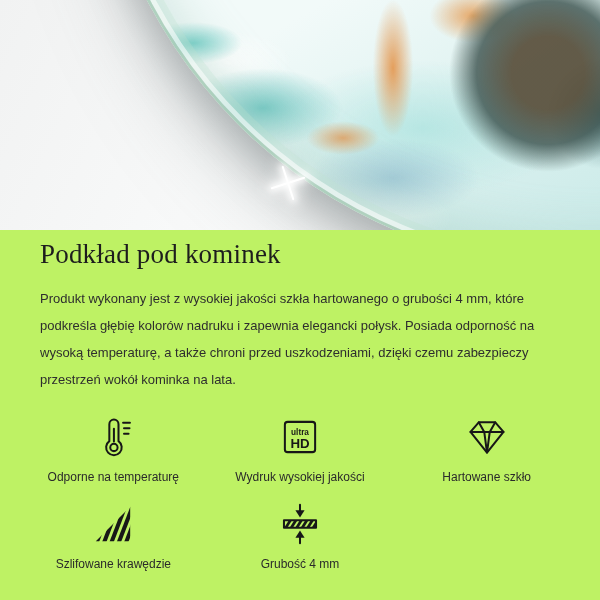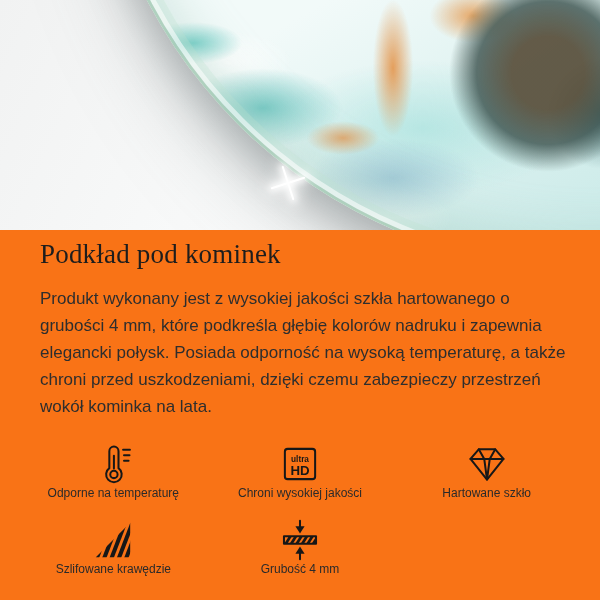--- a/index.html
+++ b/index.html
@@ -1,21 +1,21 @@
 <!DOCTYPE html>
 <html lang="pl"><head>
 <meta charset="utf-8">
 <style>
   html,body{margin:0;padding:0;}
   body{
     width:600px;height:600px;overflow:hidden;background:#fff;
     font-family:"Liberation Sans","DejaVu Sans",sans-serif;
     -webkit-font-smoothing:antialiased;
   }
-  .page{position:relative;width:600px;height:600px;background:#f97316;}
+  .page{position:relative;width:600px;height:600px;background:#bef264;}
 
   
   .hero{
     position:relative;width:600px;height:230px;overflow:hidden;
     background:linear-gradient(115deg,#f1f2f2 0%,#f8f9f9 40%,#ffffff 100%);
   }
   .glass-circle{
     position:absolute;left:90px;top:-735px;width:1000px;height:1000px;
     border-radius:50%;
     border:3px solid rgba(168,204,184,0.9);
@@ -50,32 +50,32 @@
 
   
   .content{padding:6px 34px 0 40px;}
   .title{
     font-family:"Liberation Serif","DejaVu Serif",serif;
     font-weight:400;color:#1d1d1d;font-size:27px;line-height:36px;margin:0;
     letter-spacing:0.2px;
   }
   .desc{
     margin:13px 0 0 0;max-width:528px;
-    font-size:17px;line-height:27px;color:#2e2e2e;
+    font-size:13px;line-height:27px;color:#2e2e2e;
   }
 
   
   .features{
     display:grid;grid-template-columns:repeat(3,1fr);
     row-gap:18px;padding:0 20px;margin-top:22px;
   }
   .feature{display:flex;flex-direction:column;align-items:center;}
   .feature .icon{height:44px;display:flex;align-items:flex-end;justify-content:flex-start;}
   .feature svg{display:block;}
-  .feature .label{font-size:12px;color:#2a2a2a;white-space:nowrap;}
+  .feature .label{margin-top:11px;font-size:12px;color:#2a2a2a;white-space:nowrap;}
   svg .ln{stroke:#171717;stroke-width:2.2;fill:none;stroke-linecap:round;stroke-linejoin:round;}
   svg .fl{fill:#171717;stroke:none;}
   svg text{fill:#171717;font-family:"Liberation Sans","DejaVu Sans",sans-serif;}
 </style>
 </head>
 <body>
 
 <div class="page">
 
   <div class="hero">
@@ -106,21 +106,21 @@
     </div>
 
     <div class="feature">
       <span class="icon">
         <svg width="44" height="44" viewBox="0 0 48 48">
           <rect class="ln" x="7.5" y="7.5" width="33" height="33" rx="3" stroke-width="2.6"></rect>
           <text x="24" y="21.5" font-size="9" font-weight="700" text-anchor="middle">ultra</text>
           <text x="24" y="35.5" font-size="14.5" font-weight="700" text-anchor="middle">HD</text>
         </svg>
       </span>
-      <span class="label">Chroni wysokiej jakości</span>
+      <span class="label">Wydruk wysokiej jakości</span>
     </div>
 
 
     <div class="feature">
       <span class="icon">
         <svg width="44" height="44" viewBox="0 0 48 48">
           <path class="ln" stroke-width="2" d="M15 8 H33 L42 18.5 L24 41 L6 18.5 Z"></path>
           <path class="ln" stroke-width="1.7" d="M6 18.5 H42 M15 8 L21 18.5 M33 8 L27 18.5 M21 18.5 L24 41 L27 18.5"></path>
         </svg>
       </span>

